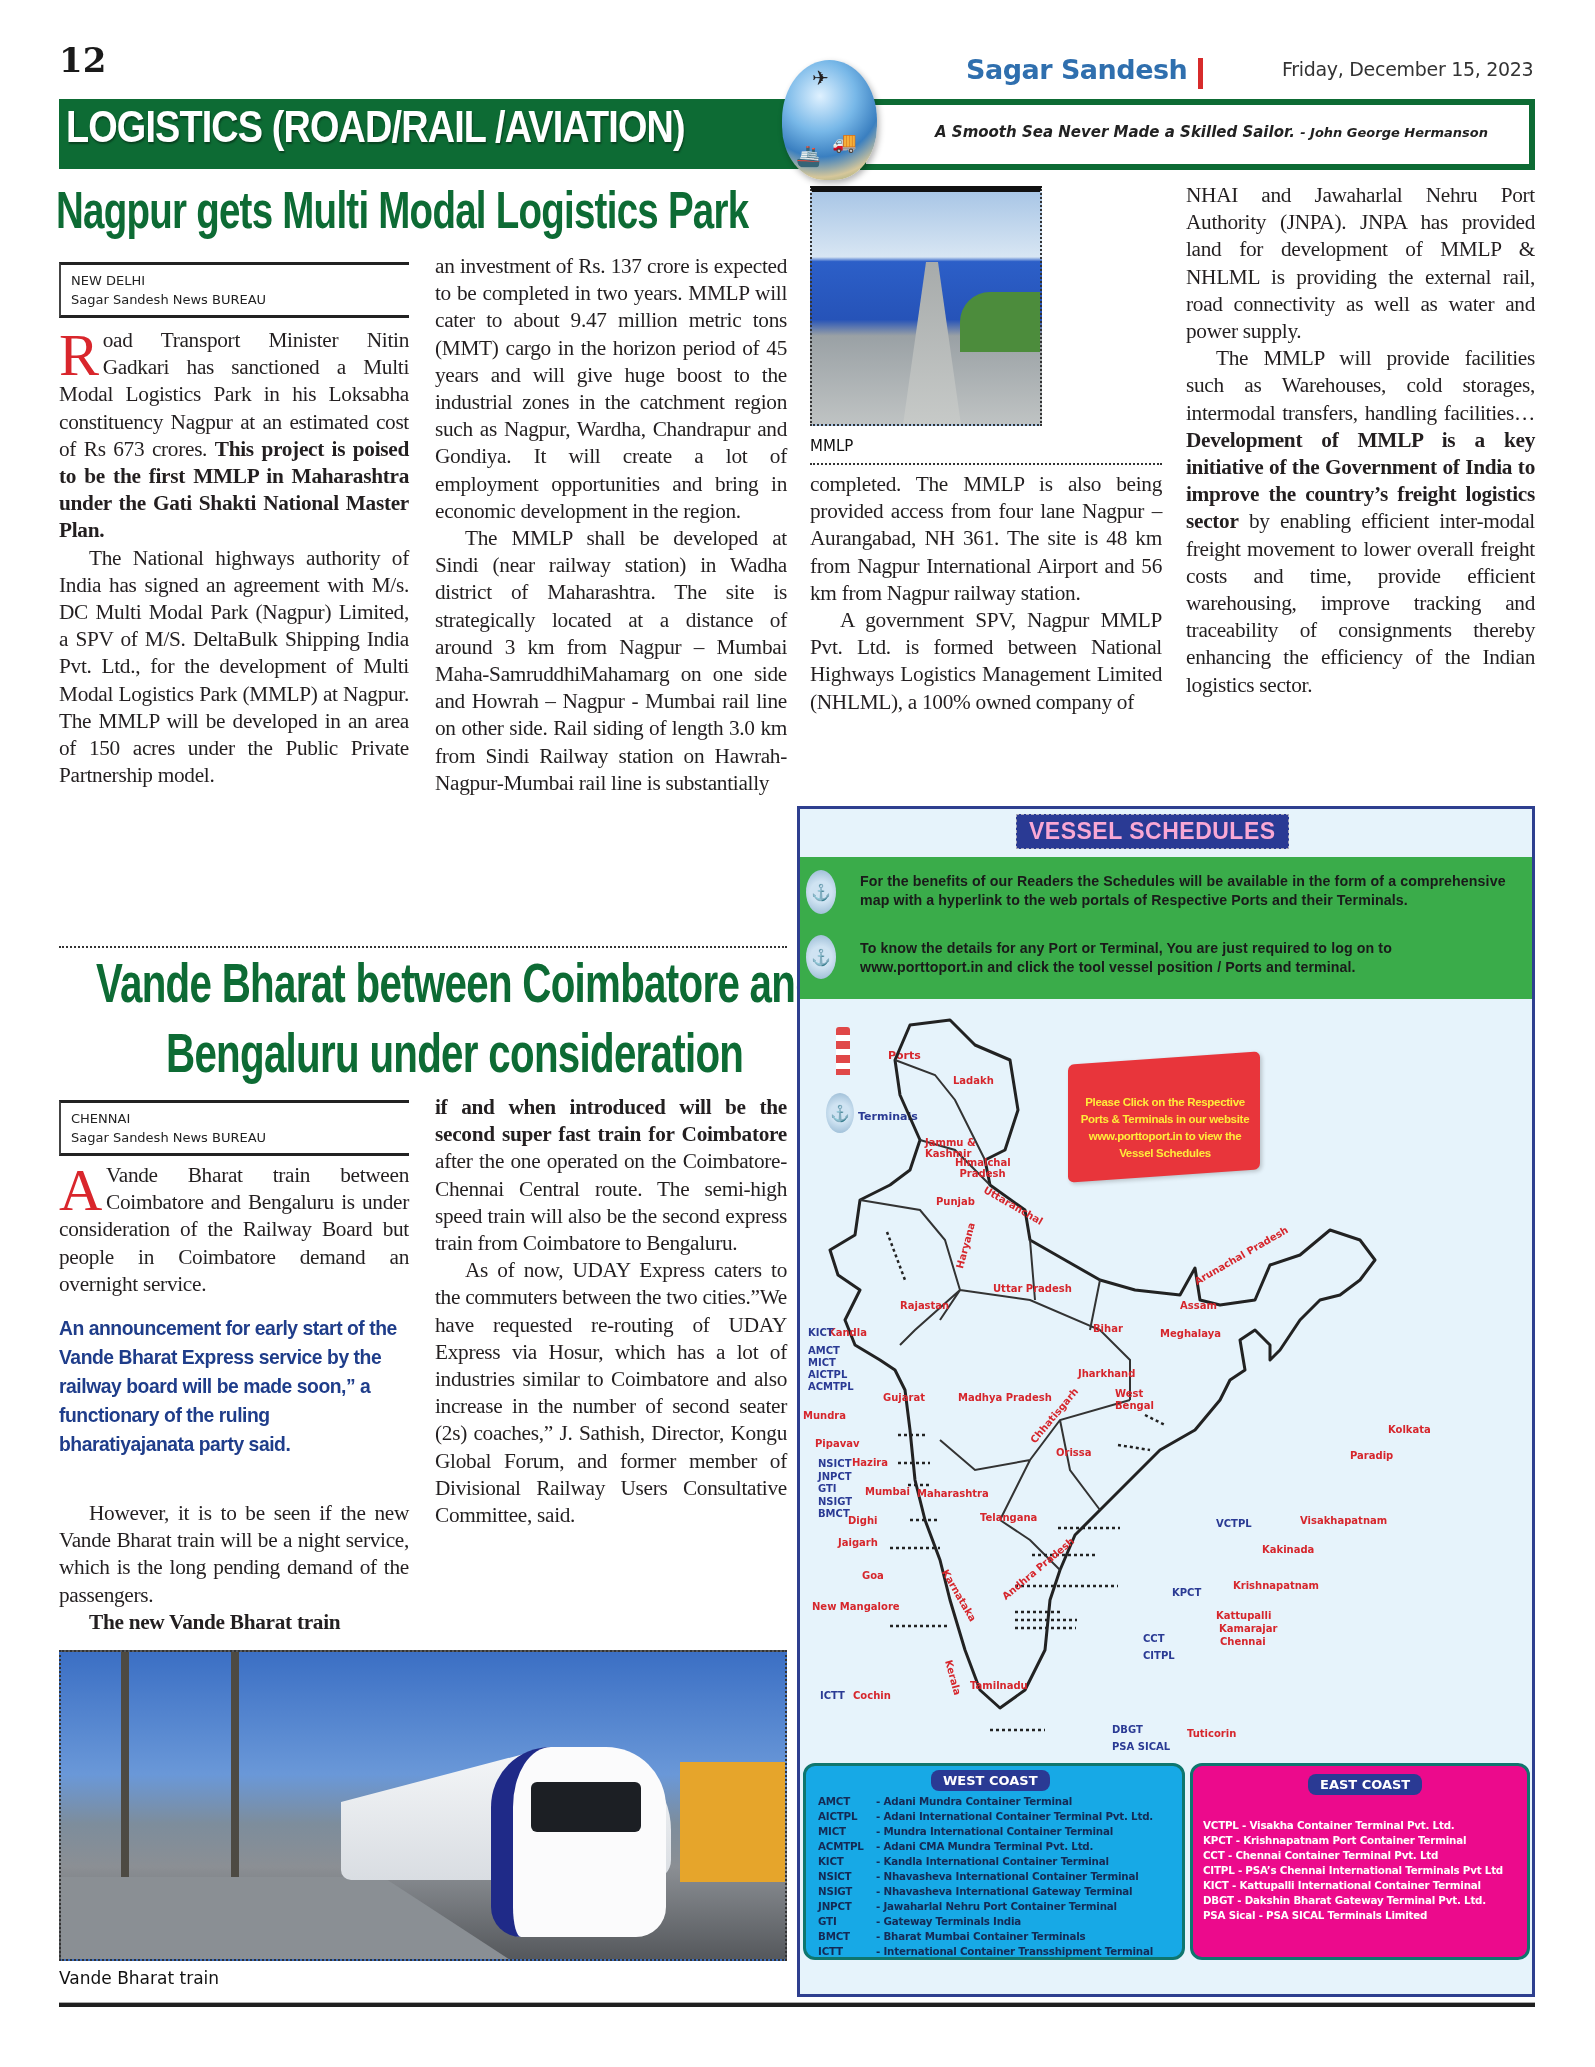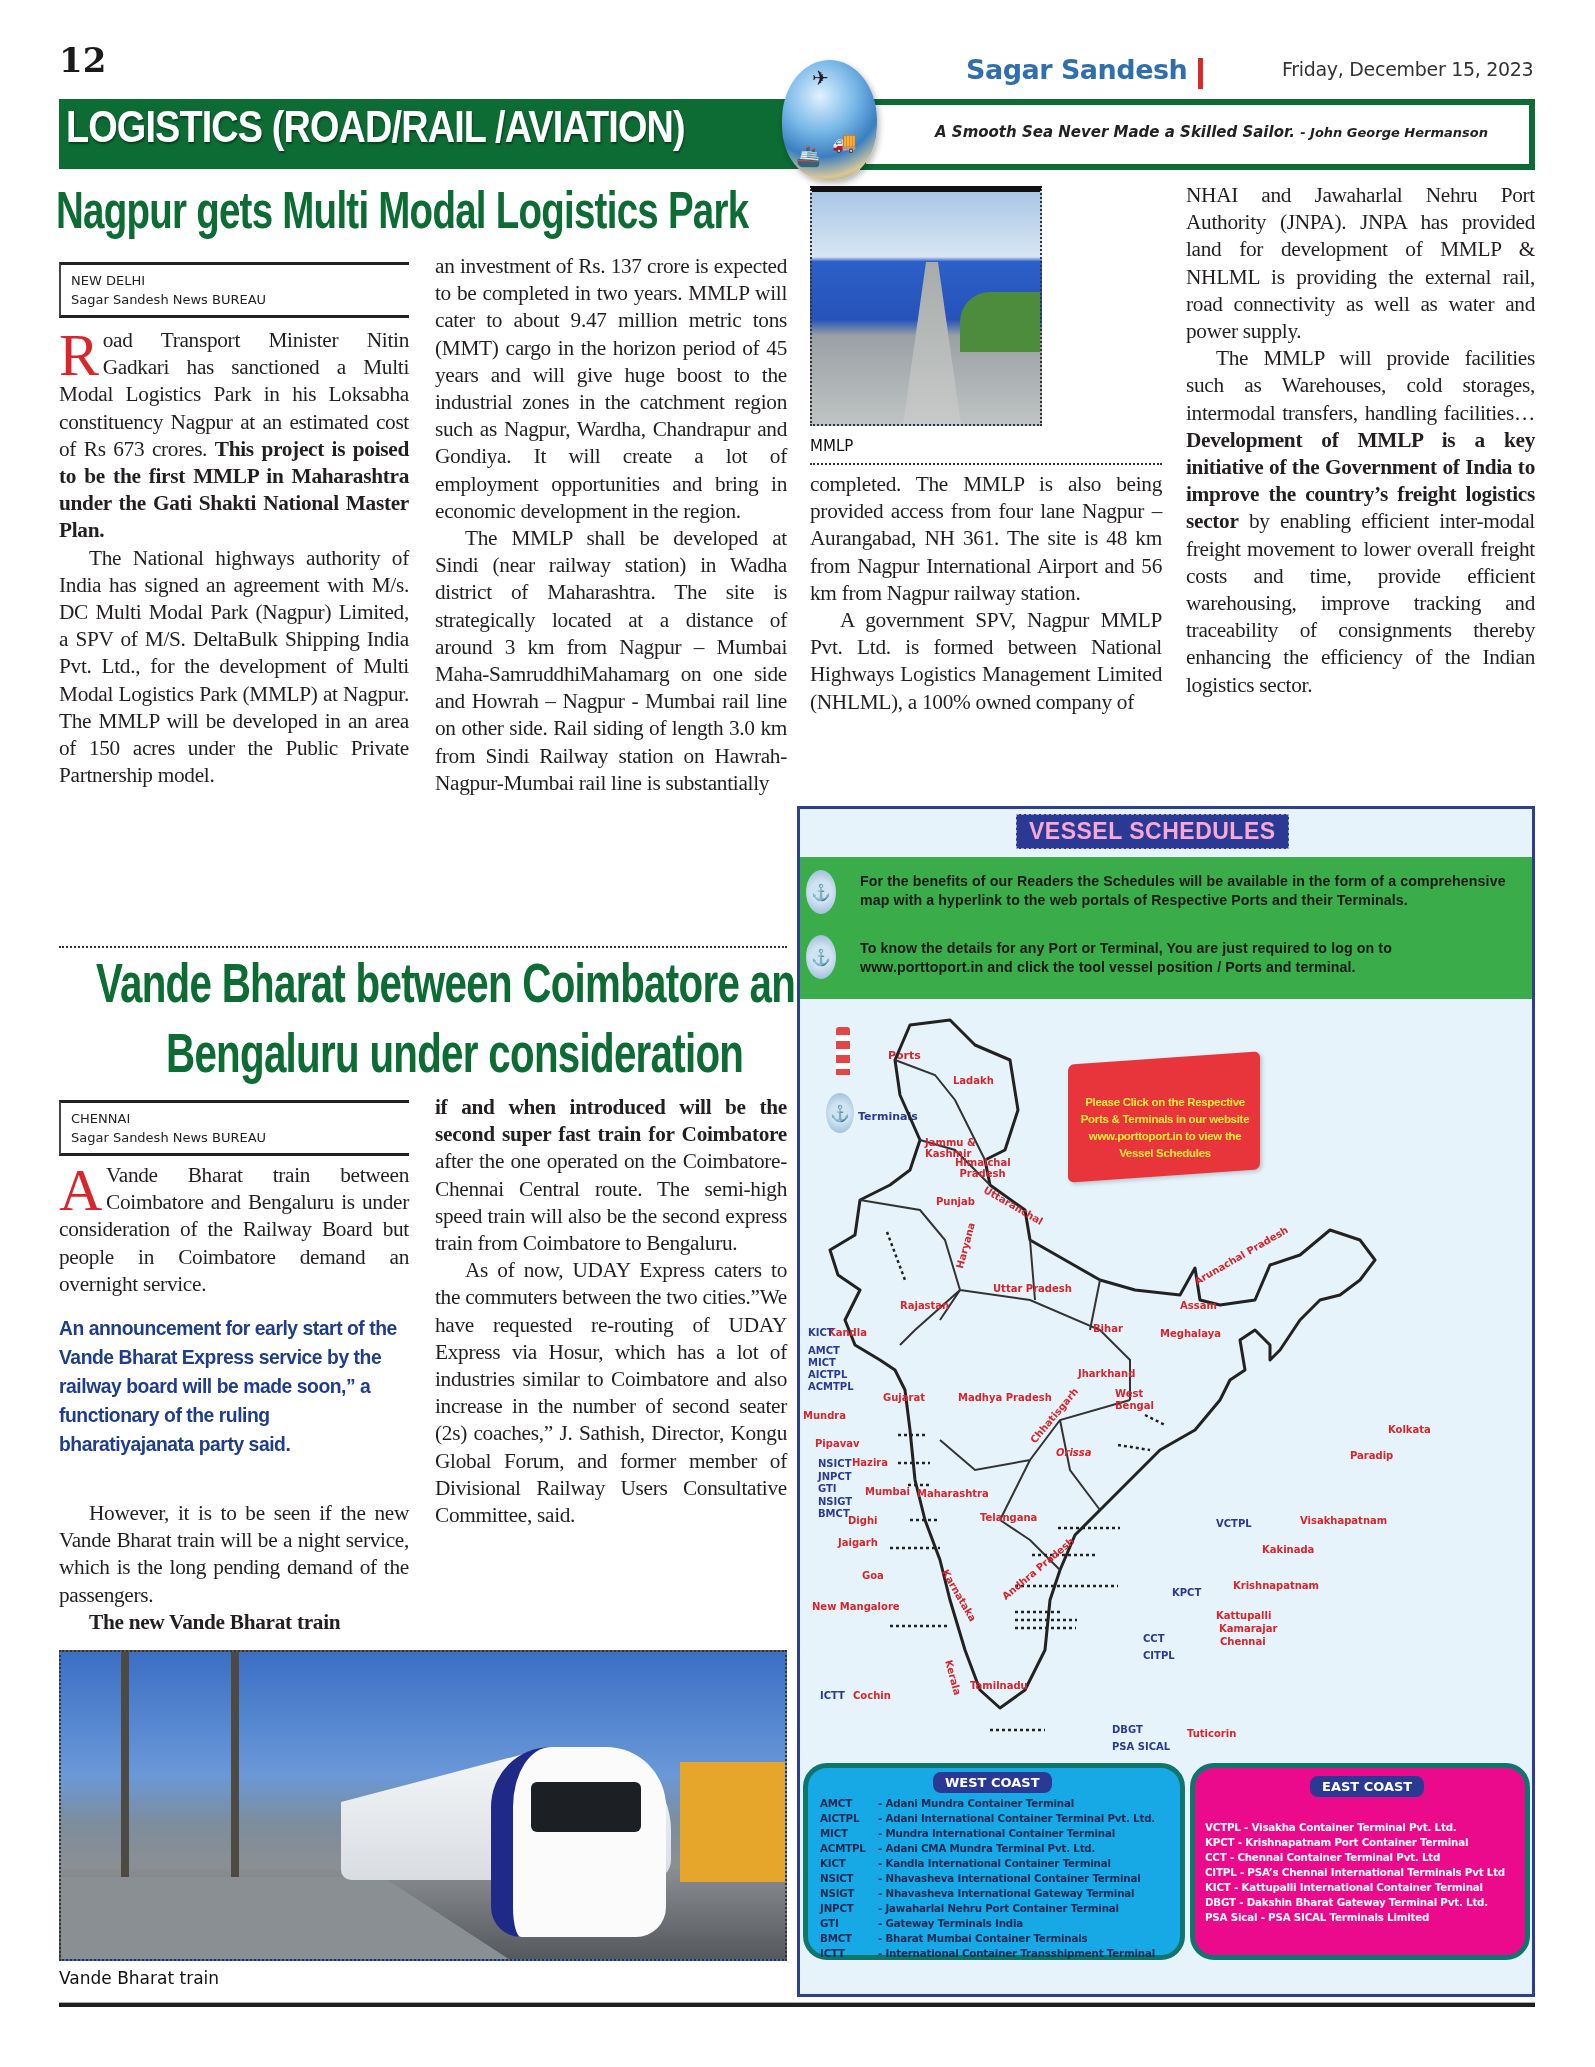--- a/index.html
+++ b/index.html
@@ -53,21 +53,21 @@
   .vessel-green { left: 800px; top: 857px; width: 732px; height: 142px; background: #3aac4a; }
   .vessel-text { font-family: "Liberation Sans", sans-serif; font-size: 14.2px; line-height: 19px; color: #1a1a1a; font-weight: bold; letter-spacing: 0.1px; }
   .crane-icon { width: 30px; height: 44px; border-radius: 50%; background: radial-gradient(circle, #cfe3f2 40%, #8fb3cf 100%); display: flex; align-items: center; justify-content: center; font-size: 16px; color: #c0392b; }
 
   .map-svg { left: 800px; top: 1000px; width: 732px; height: 760px; }
   .map-label { position: absolute; font-family: "DejaVu Sans", sans-serif; font-weight: bold; font-size: 10px; color: #d6262c; white-space: nowrap; }
   .map-term { position: absolute; font-family: "DejaVu Sans", sans-serif; font-weight: bold; font-size: 10px; color: #2a3a94; white-space: nowrap; }
   .banner-bg { position: absolute; left: 1068px; top: 1058px; width: 192px; height: 118px; background: #e8353b; border-radius: 6px; transform: skewY(-4deg); box-shadow: 2px 2px 4px rgba(0,0,0,0.2); }
   .banner-text { position: absolute; left: 1075px; top: 1094px; width: 180px; text-align: center; font-family: "Liberation Sans", sans-serif; font-weight: bold; font-size: 11.5px; line-height: 17px; color: #ffec3a; letter-spacing: -0.3px; }
 
-  .legend-box { border-radius: 24px; border: 5px solid #0f766e; }
+  .legend-box { border-radius: 12px; border: 3px solid #0f766e; }
   .west { left: 803px; top: 1763px; width: 382px; height: 197px; background: #17a9e6; }
   .east { left: 1190px; top: 1763px; width: 340px; height: 197px; background: #ec0a8c; }
   .legend-head { position: absolute; background: #2a3a94; color: #fff; font-family: "DejaVu Sans", sans-serif; font-weight: bold; font-size: 13px; padding: 3px 12px; border-radius: 8px; }
   .legend-row { font-family: "DejaVu Sans", sans-serif; font-weight: bold; font-size: 10.3px; line-height: 15px; white-space: nowrap; letter-spacing: -0.2px; }
   .west .legend-row { color: #142a55; }
   .west .legend-row .abbr { display: inline-block; width: 58px; }
   .east .legend-row { color: #ffffff; }
 
   
   .train-photo { left: 59px; top: 1650px; width: 728px; height: 311px; border: 2px dotted #333; overflow: hidden;
@@ -219,21 +219,21 @@
 <div class="abs map-label" style="left:900px;top:1300px;">Rajastan</div>
 <div class="abs map-label" style="left:1093px;top:1323px;">Bihar</div>
 <div class="abs map-label" style="left:1180px;top:1300px;">Assam</div>
 <div class="abs map-label" style="left:1188px;top:1250px;transform:rotate(-30deg);">Arunachal Pradesh</div>
 <div class="abs map-label" style="left:1160px;top:1328px;">Meghalaya</div>
 <div class="abs map-label" style="left:1078px;top:1368px;">Jharkhand</div>
 <div class="abs map-label" style="left:1115px;top:1388px;width:40px;white-space:normal;line-height:12px;">West Bengal</div>
 <div class="abs map-label" style="left:883px;top:1392px;">Gujarat</div>
 <div class="abs map-label" style="left:958px;top:1392px;">Madhya Pradesh</div>
 <div class="abs map-label" style="left:1020px;top:1410px;transform:rotate(-50deg);">Chhatisgarh</div>
-<div class="abs map-label" style="left:1056px;top:1447px;font-style:italic;">Orissa</div>
+<div class="abs map-label" style="left:1056px;top:1447px;">Orissa</div>
 <div class="abs map-label" style="left:917px;top:1488px;">Maharashtra</div>
 <div class="abs map-label" style="left:980px;top:1512px;">Telangana</div>
 <div class="abs map-label" style="left:993px;top:1563px;transform:rotate(-40deg);">Andhra Pradesh</div>
 <div class="abs map-label" style="left:930px;top:1590px;transform:rotate(60deg);">Karnataka</div>
 <div class="abs map-label" style="left:935px;top:1672px;transform:rotate(75deg);">Kerala</div>
 <div class="abs map-label" style="left:970px;top:1680px;">Tamilnadu</div>
 
 <div class="abs map-label" style="left:828px;top:1327px;">Kandla</div>
 <div class="abs map-label" style="left:803px;top:1410px;">Mundra</div>
 <div class="abs map-label" style="left:815px;top:1438px;">Pipavav</div>

